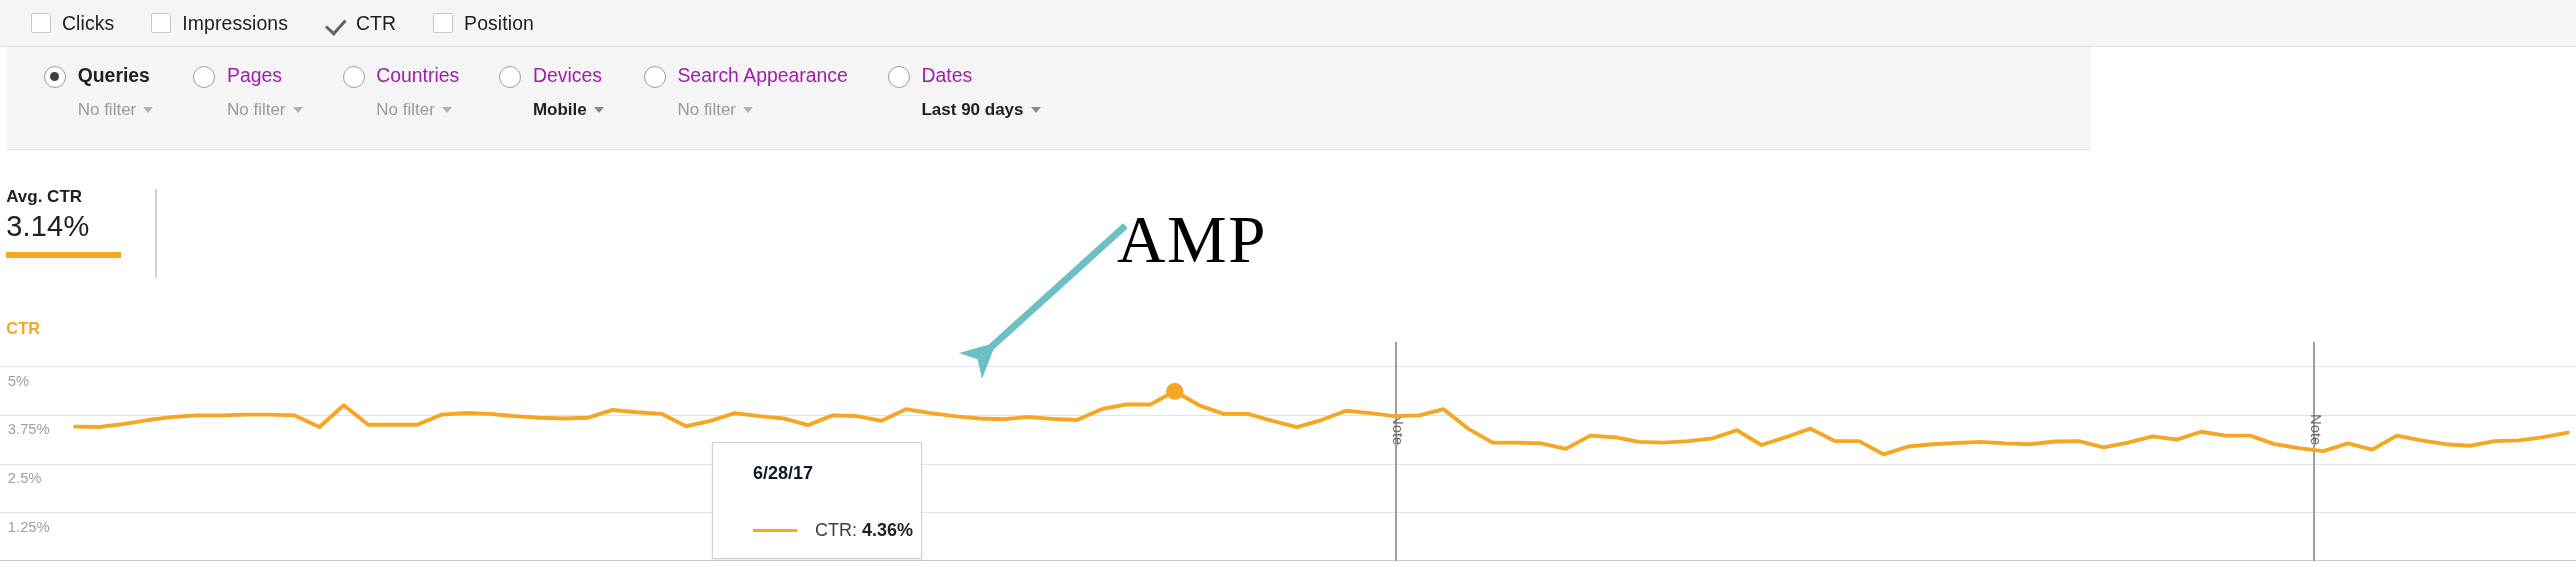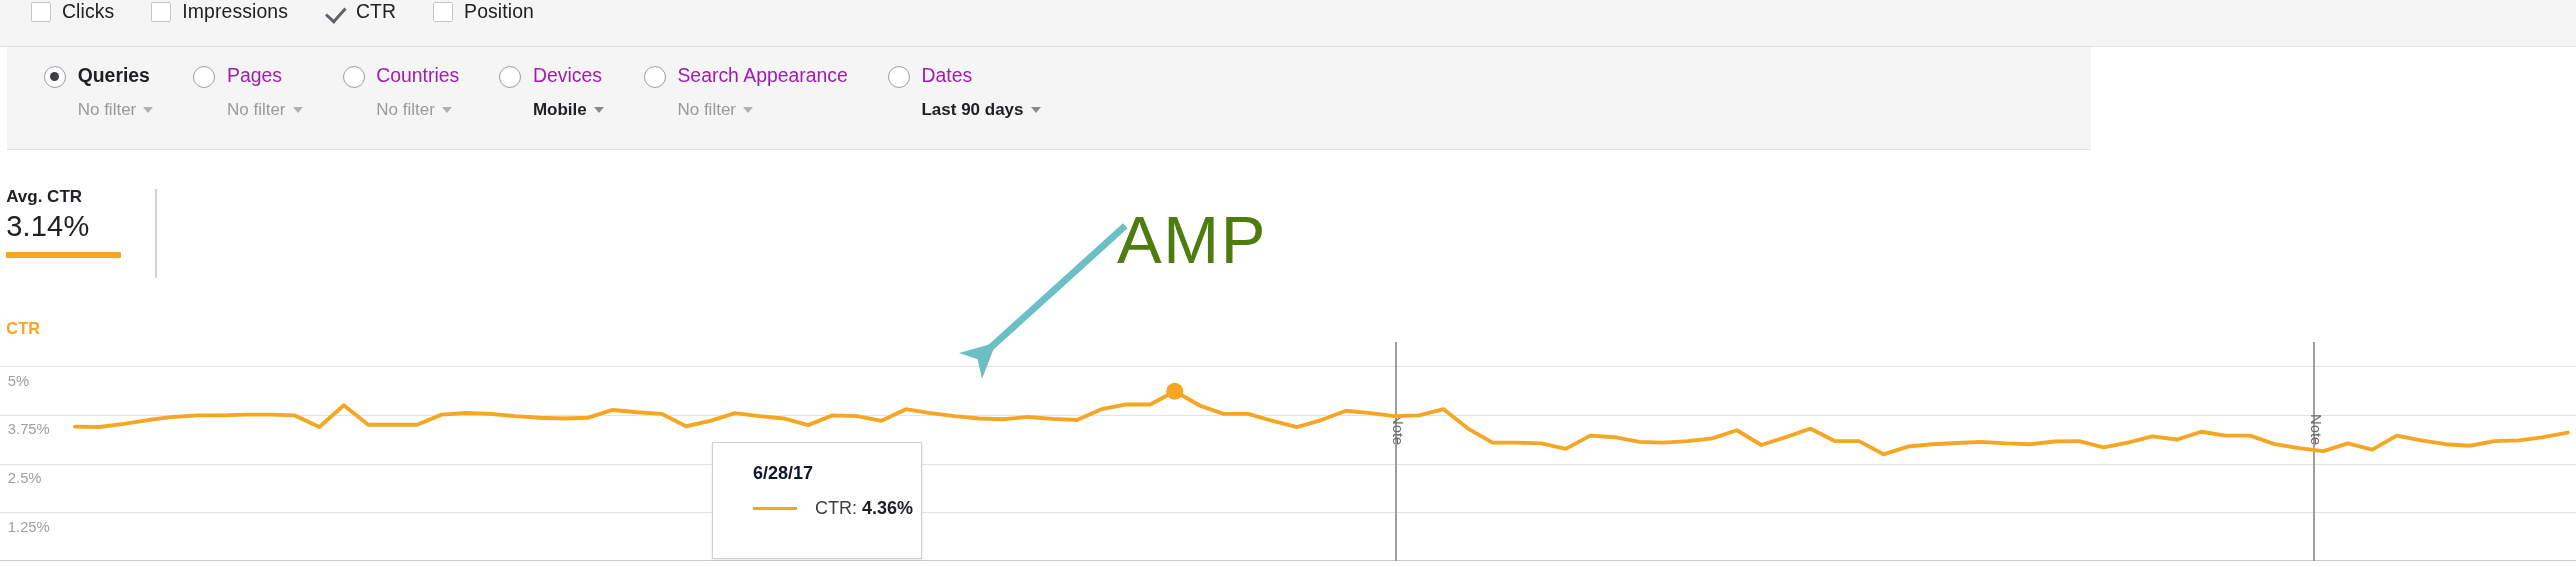--- a/index.html
+++ b/index.html
@@ -12,21 +12,21 @@
   }
 
   #page { position: relative; width: 2576px; height: 567px; background: #fff; }
 
   
   .metric-bar {
     position: absolute; left: 0; top: 0;
     width: 2576px; height: 47px;
     background: #f5f5f5;
     border-bottom: 0.8px solid #e0e0e0;
-    display: flex; align-items: flex-start;
+    display: flex; align-items: center;
     padding-left: 31px;
   }
   .metric-item { display: flex; align-items: center; margin-right: 37px; cursor: pointer; }
   .cb {
     width: 20px; height: 20px;
     border: 1.6px solid #c6c6c6;
     background: #fff;
     border-radius: 1.6px;
     margin-right: 11px;
     position: relative;
@@ -114,30 +114,30 @@
   
   .tooltip {
     position: absolute; left: 712px; top: 442px;
     width: 210px; height: 117px;
     background: #fff;
     border: 0.8px solid #d0d0d0;
     box-shadow: 0 0.8px 2.3px rgba(0,0,0,.13);
     padding: 20px 0 0 40px;
   }
   .tt-date { font-size: 18px; font-weight: bold; color: #0f172a; }
-  .tt-row { display: flex; align-items: center; margin-top: 14px; }
+  .tt-row { display: flex; align-items: center; margin-top: 36px; }
   .tt-swatch { width: 44px; height: 3.9px; background: #f5a623; margin-right: 18px; }
   .tt-metric { font-size: 18px; color: #3c4043; }
   .tt-metric b { color: #202124; }
 
   
   .amp-label {
     position: absolute; left: 1117px; top: 206px;
-    font-size: 67px; color: #4d7c0f;
-    font-family: Liberation Sans, sans-serif;
+    font-size: 67px; color: #000000;
+    font-family: Liberation Serif, serif;
     letter-spacing: 1.6px; line-height: 1;
   }
   .amp-arrow { position: absolute; left: 956px; top: 218px; width: 179px; height: 155px; overflow: visible; }
 </style>
 </head>
 <body>
 
 <div id="page">
 
   <div class="metric-bar" id="metric-bar">

